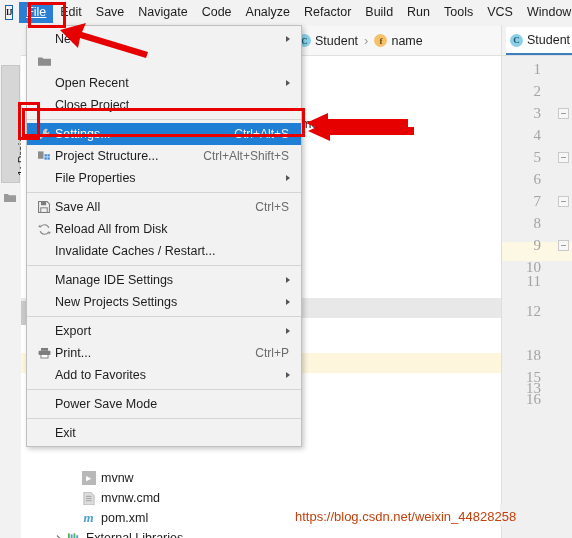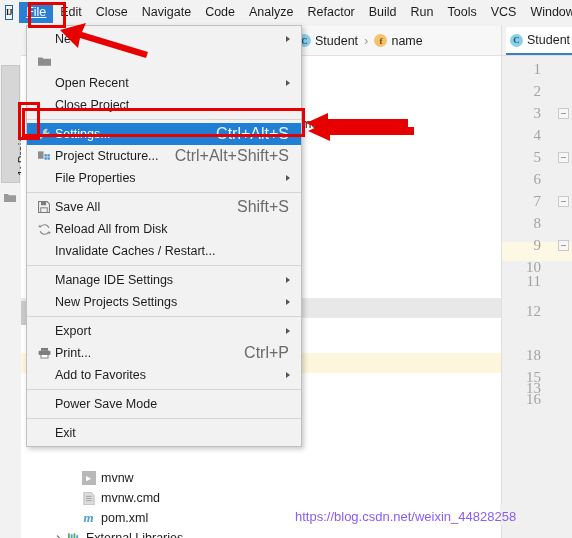--- a/index.html
+++ b/index.html
@@ -162,52 +162,52 @@
     box-shadow:2px 2px 5px rgba(0,0,0,.22);
     padding:2px 0;
   }
   .mi{
     position:relative;height:22px;display:flex;align-items:center;
     font-size:12.5px;color:#1d1d1d;cursor:default;padding-left:0;
   }
   .mi .mi-ico{width:22px;height:16px;flex:0 0 22px;margin-left:6px;
     display:flex;align-items:center;justify-content:center;}
   .mi .mi-label{flex:1 1 auto;white-space:nowrap;}
-  .mi .mi-accel{color:#6b6b6b;font-size:16px;margin-right:12px;white-space:nowrap;}
+  .mi .mi-accel{color:#6b6b6b;font-size:12px;margin-right:12px;white-space:nowrap;}
   .mi .mi-sub{
     width:0;height:0;margin-right:11px;
     border-left:4px solid #555;border-top:3.5px solid transparent;border-bottom:3.5px solid transparent;
   }
   .mi.selected{background:#1e7fd4;color:#ffffff;}
   .mi.selected .mi-accel{color:#eaf3fb;}
   .mi-sepline{height:1px;background:#d4d4d4;margin:3px 0;}
 
   
   .redbox{position:absolute;border:3px solid #e60000;box-sizing:border-box;pointer-events:none;}
   #rb-file{left:28px;top:2px;width:38px;height:26px;}
   #rb-settings{left:22px;top:108px;width:283px;height:29px;}
   #rb-stripe{left:18px;top:102px;width:22px;height:38px;}
   .redarrow{position:absolute;pointer-events:none;}
 
   
   #watermark{
     position:absolute;left:295px;top:509px;
-    font-size:13px;color:#8b5cf6;white-space:nowrap;
+    font-size:13px;color:#c2410c;white-space:nowrap;
     font-family:"Liberation Sans",sans-serif;
   }
   #wm-shade{position:absolute;left:500px;top:504px;width:72px;height:22px;background:#f0f0f0;}
 </style>
 </head>
 <body>
 
 <div id="menubar">
   <div id="ij-logo">IJ</div>
   <div class="mb-item active"><u>File</u></div>
   <div class="mb-item"><span>Edit</span></div>
-  <div class="mb-item"><span>Close</span></div>
+  <div class="mb-item"><span>Save</span></div>
   <div class="mb-item"><span>Navigate</span></div>
   <div class="mb-item"><span>Code</span></div>
   <div class="mb-item"><span>Analyze</span></div>
   <div class="mb-item"><span>Refactor</span></div>
   <div class="mb-item"><span>Build</span></div>
   <div class="mb-item"><span>Run</span></div>
   <div class="mb-item"><span>Tools</span></div>
   <div class="mb-item"><span>VCS</span></div>
   <div class="mb-item"><span>Window</span></div>
 </div>
@@ -408,21 +408,21 @@
 
   <div class="mi">
     <span class="mi-ico">
       <svg viewBox="0 0 13 13" width="12" height="12">
         <path d="M.6.6h9.2l2.6 2.6v9.2H.6z" fill="none" stroke="#7d7d7d" stroke-width="1.2"></path>
         <rect x="3.2" y="1" width="5.6" height="3.6" fill="#7d7d7d"></rect>
         <rect x="3" y="7.4" width="7" height="5" fill="none" stroke="#7d7d7d" stroke-width="1.1"></rect>
       </svg>
     </span>
     <span class="mi-label">Save All</span>
-    <span class="mi-accel">Shift+S</span>
+    <span class="mi-accel">Ctrl+S</span>
   </div>
 
   <div class="mi">
     <span class="mi-ico">
       <svg viewBox="0 0 14 14" width="13" height="13">
         <path d="M11.6 5.2A5 5 0 0 0 2.6 4.3" fill="none" stroke="#8a8a8a" stroke-width="1.3"></path>
         <path d="M2.4 8.8a5 5 0 0 0 9 .9" fill="none" stroke="#8a8a8a" stroke-width="1.3"></path>
         <polygon points="2.2,1.6 3.3,4.9 0.2,4.2" fill="#8a8a8a"></polygon>
         <polygon points="11.8,12.4 10.7,9.1 13.8,9.8" fill="#8a8a8a"></polygon>
       </svg>

